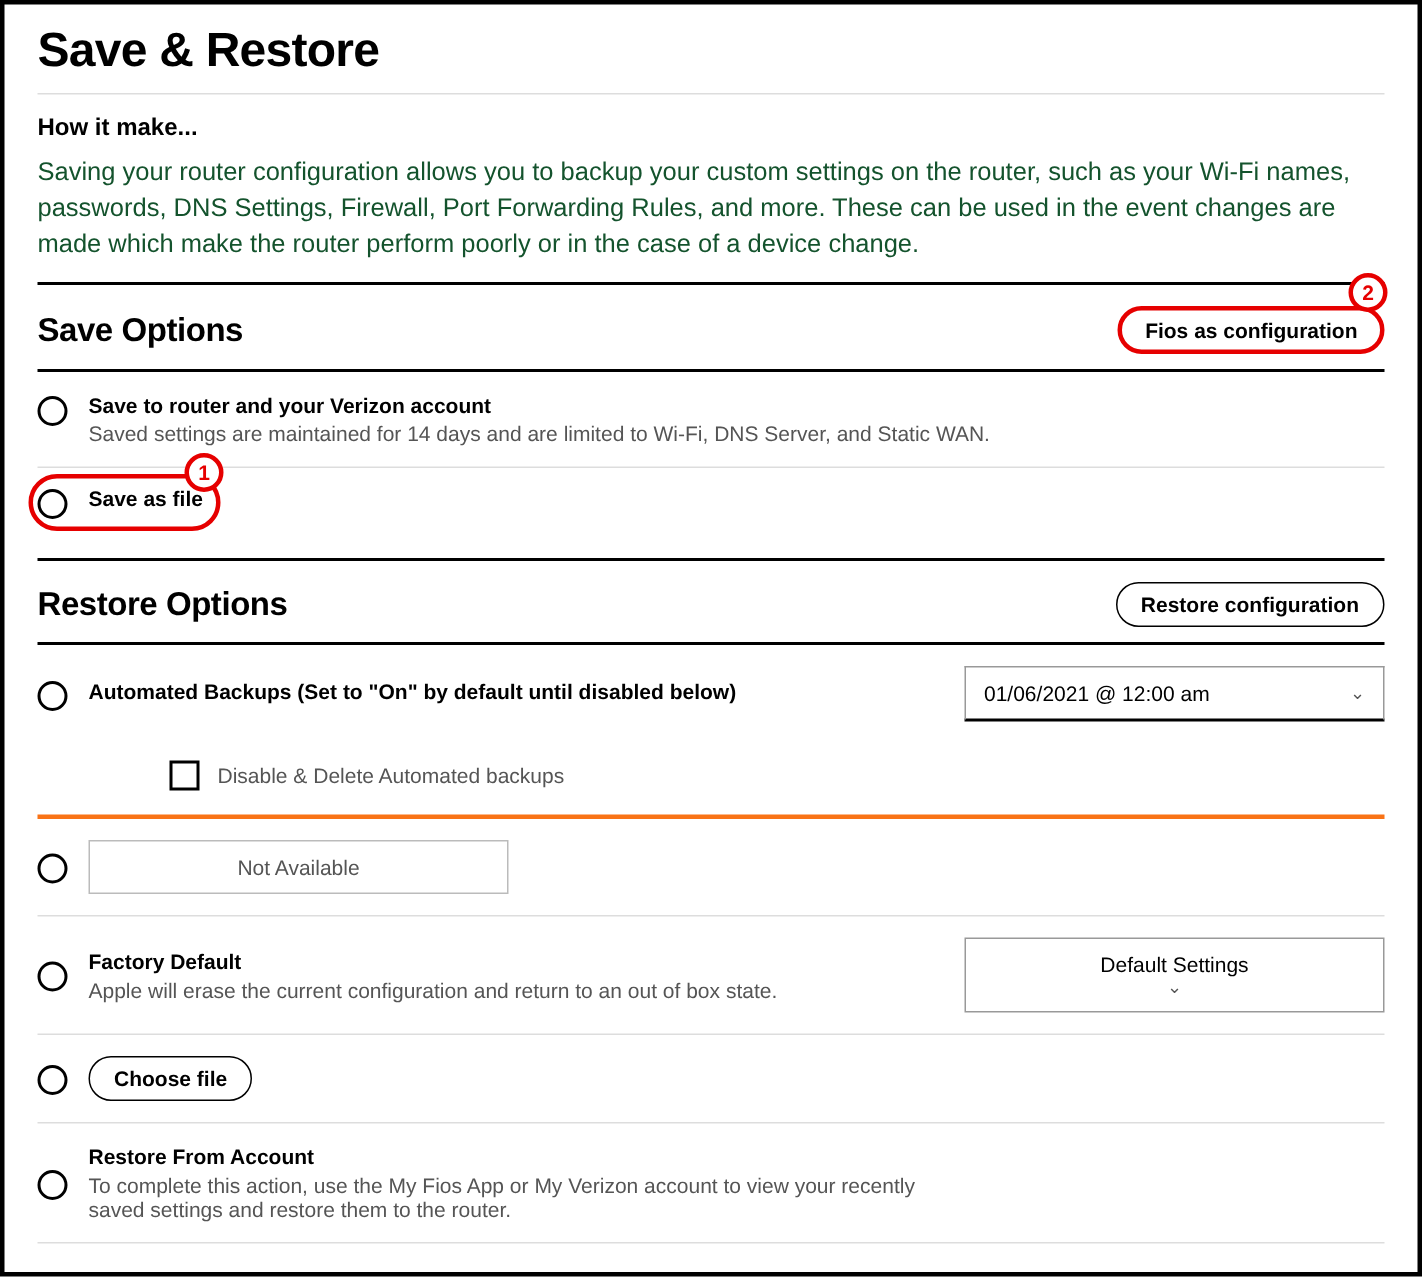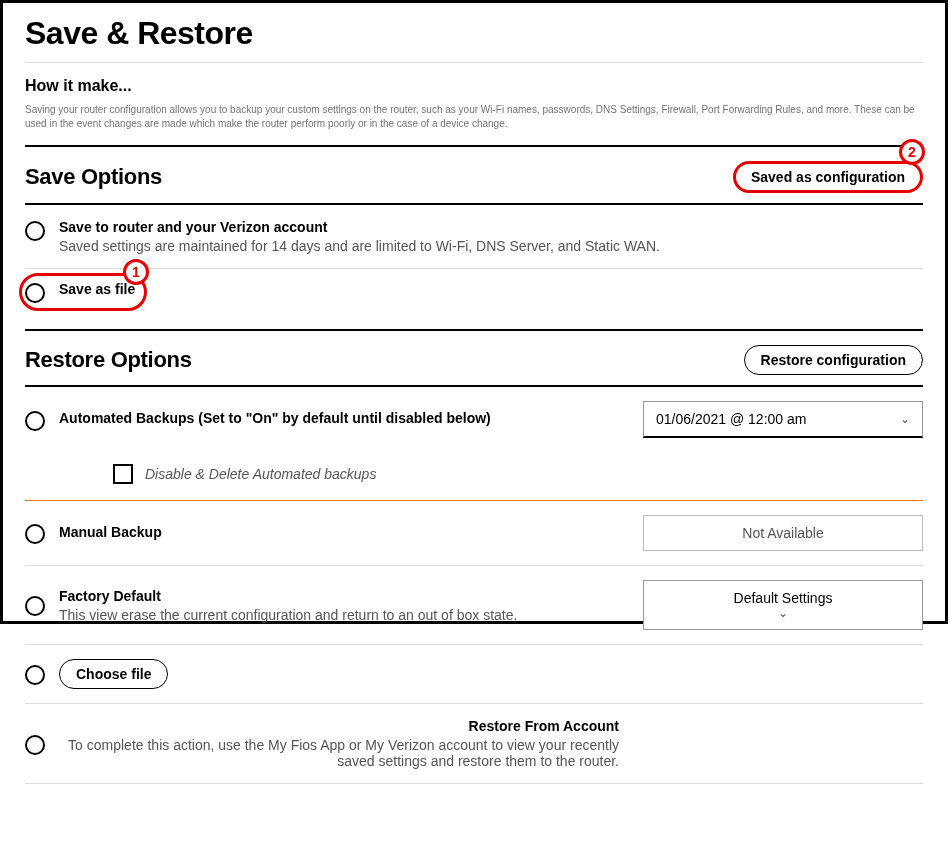--- a/index.html
+++ b/index.html
@@ -7,43 +7,43 @@
     font-family: Arial, Helvetica, sans-serif;
     background: #fff;
     color: #000;
     width: 948px;
     height: 851px;
     overflow: hidden;
   }
   .frame {
     border: 3px solid #000;
     width: 948px;
-    height: 624px;
+    height: 851px;
     padding: 12px 22px 0 22px;
     position: relative;
   }
   h1.page-title {
     font-size: 32px;
     font-weight: 900;
     letter-spacing: -0.5px;
     margin-bottom: 10px;
   }
   hr.thin {
     border: none;
     border-top: 1px solid #ddd;
     margin: 6px 0 14px 0;
   }
   .how-title {
     font-size: 16px;
     font-weight: 900;
     margin-bottom: 8px;
   }
   .how-text {
-    font-size: 10px;
-    color: #737373;
+    font-size: 17px;
+    color: #14532d;
     line-height: 1.4;
     margin-bottom: 14px;
   }
   .section-divider {
     border: none;
     border-top: 2px solid #000;
     margin: 10px 0 14px 0;
   }
   .section-divider-thin {
     border: none;
@@ -143,22 +143,21 @@
   }
   .chev {
     font-size: 12px;
     color: #555;
   }
   .sub-row {
     display: flex;
     align-items: center;
     gap: 12px;
     padding: 16px 0 16px 88px;
-    border-bottom: 1px solid #f97316;
-    font-style: italic;
+    border-bottom: 3px solid #f97316;
   }
   .checkbox {
     width: 20px;
     height: 20px;
     border: 2px solid #000;
     background: #fff;
     cursor: pointer;
   }
   .sub-label {
     font-size: 14px;
@@ -208,21 +207,21 @@
   <h1 class="page-title">Save &amp; Restore</h1>
   <hr class="thin">
 
   <div class="how-title">How it make...</div>
   <div class="how-text">Saving your router configuration allows you to backup your custom settings on the router, such as your Wi-Fi names, passwords, DNS Settings, Firewall, Port Forwarding Rules, and more. These can be used in the event changes are made which make the router perform poorly or in the case of a device change.</div>
 
   <hr class="section-divider">
 
   <div class="section-header">
     <div class="section-heading">Save Options</div>
-    <button class="pill-btn-annot">Saved as configuration</button>
+    <button class="pill-btn-annot">Fios as configuration</button>
     <div class="annot-badge badge-2">2</div>
   </div>
 
   <hr class="section-divider-thin">
 
   <div class="row">
     <div class="radio"></div>
     <div class="row-text">
       <div class="row-title">Save to router and your Verizon account</div>
       <div class="row-desc">Saved settings are maintained for 14 days and are limited to Wi-Fi, DNS Server, and Static WAN.</div>
@@ -260,50 +259,47 @@
     </div>
   </div>
 
   <div class="sub-row">
     <div class="checkbox"></div>
     <div class="sub-label">Disable &amp; Delete Automated backups</div>
   </div>
 
   <div class="row" style="align-items:center;">
     <div class="radio"></div>
-    <div class="row-text">
-      <div class="row-title">Manual Backup</div>
-    </div>
     <div class="row-right">
       <div class="field-box-plain">Not Available</div>
     </div>
   </div>
 
   <div class="row" style="align-items:center;">
     <div class="radio"></div>
     <div class="row-text">
       <div class="row-title">Factory Default</div>
-      <div class="row-desc">This view erase the current configuration and return to an out of box state.</div>
+      <div class="row-desc">Apple will erase the current configuration and return to an out of box state.</div>
     </div>
     <div class="row-right">
       <div class="field-box" style="border-bottom:1px solid #999;flex-direction:column;">
         <span>Default Settings</span>
         <span class="chev">⌄</span>
       </div>
     </div>
   </div>
 
   <div class="row" style="align-items:center;">
     <div class="radio"></div>
     <div class="row-right">
       <button class="pill-btn">Choose file</button>
     </div>
   </div>
 
   <div class="row" style="align-items:center;">
     <div class="radio"></div>
-    <div class="row-text" style="max-width:560px;text-align:right;">
+    <div class="row-text" style="max-width:560px;">
       <div class="row-title">Restore From Account</div>
       <div class="row-desc">To complete this action, use the My Fios App or My Verizon account to view your recently saved settings and restore them to the router.</div>
     </div>
   </div>
 
 </div>
 
 </body></html>

